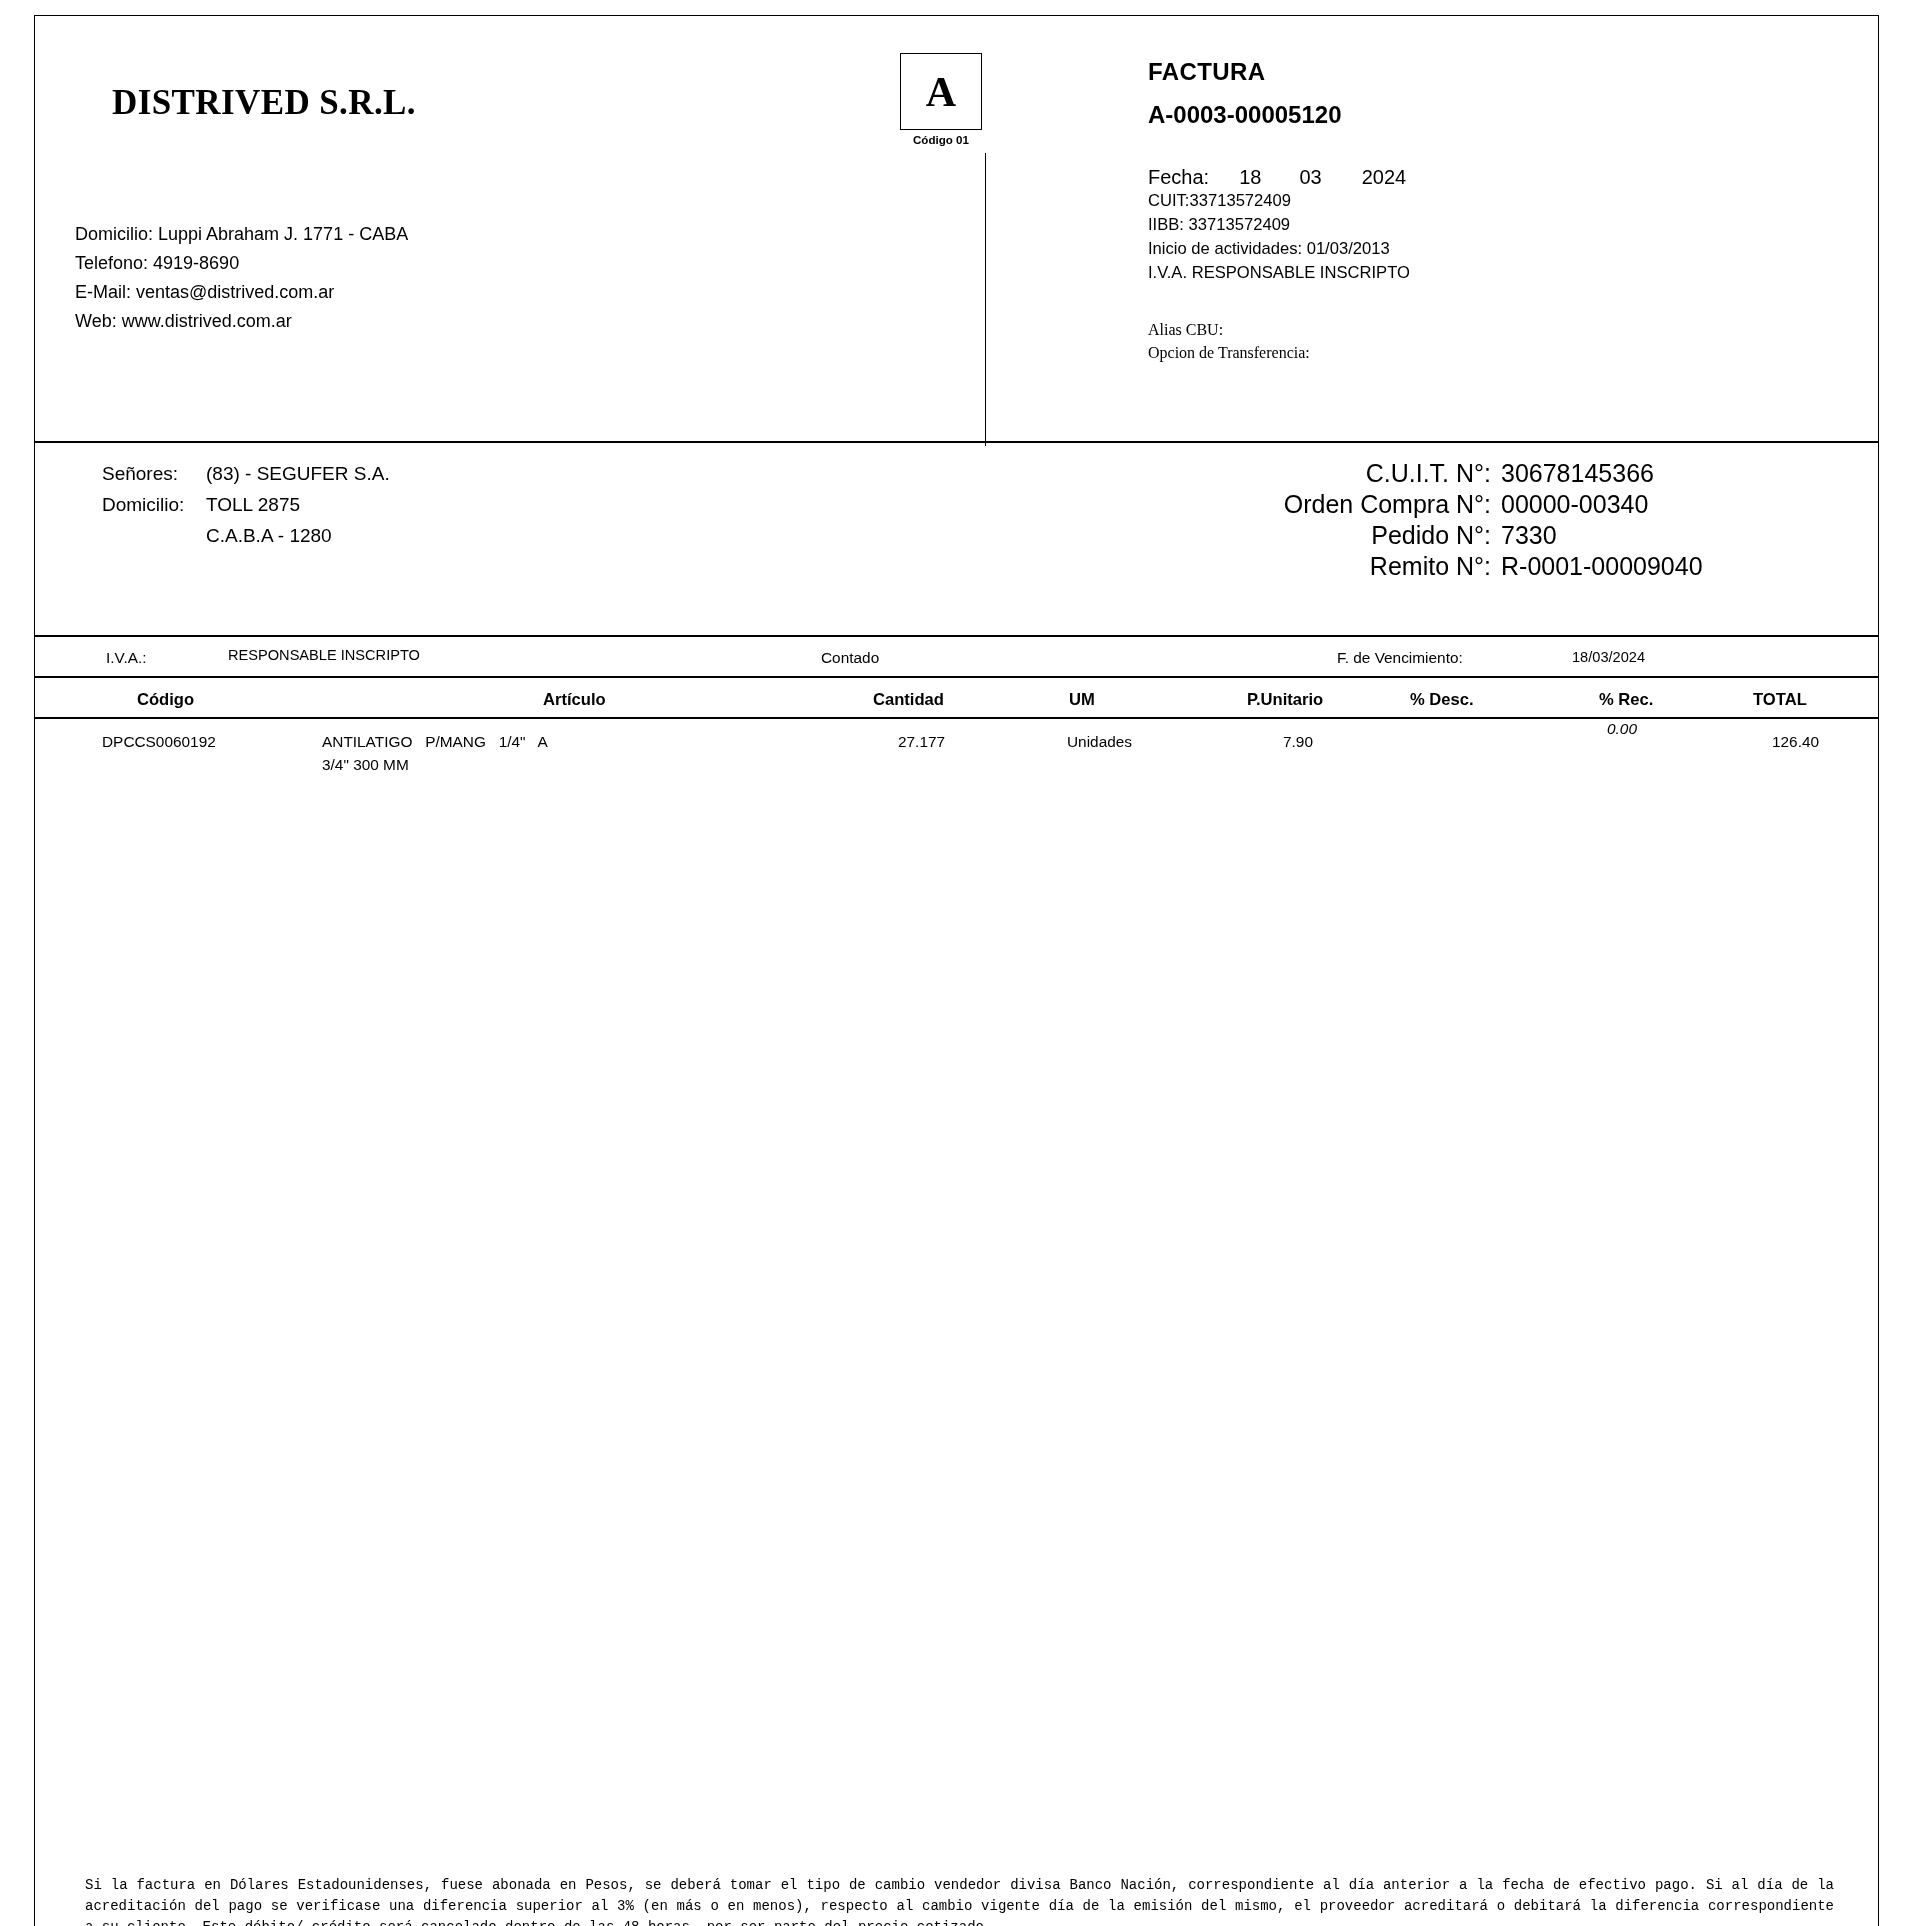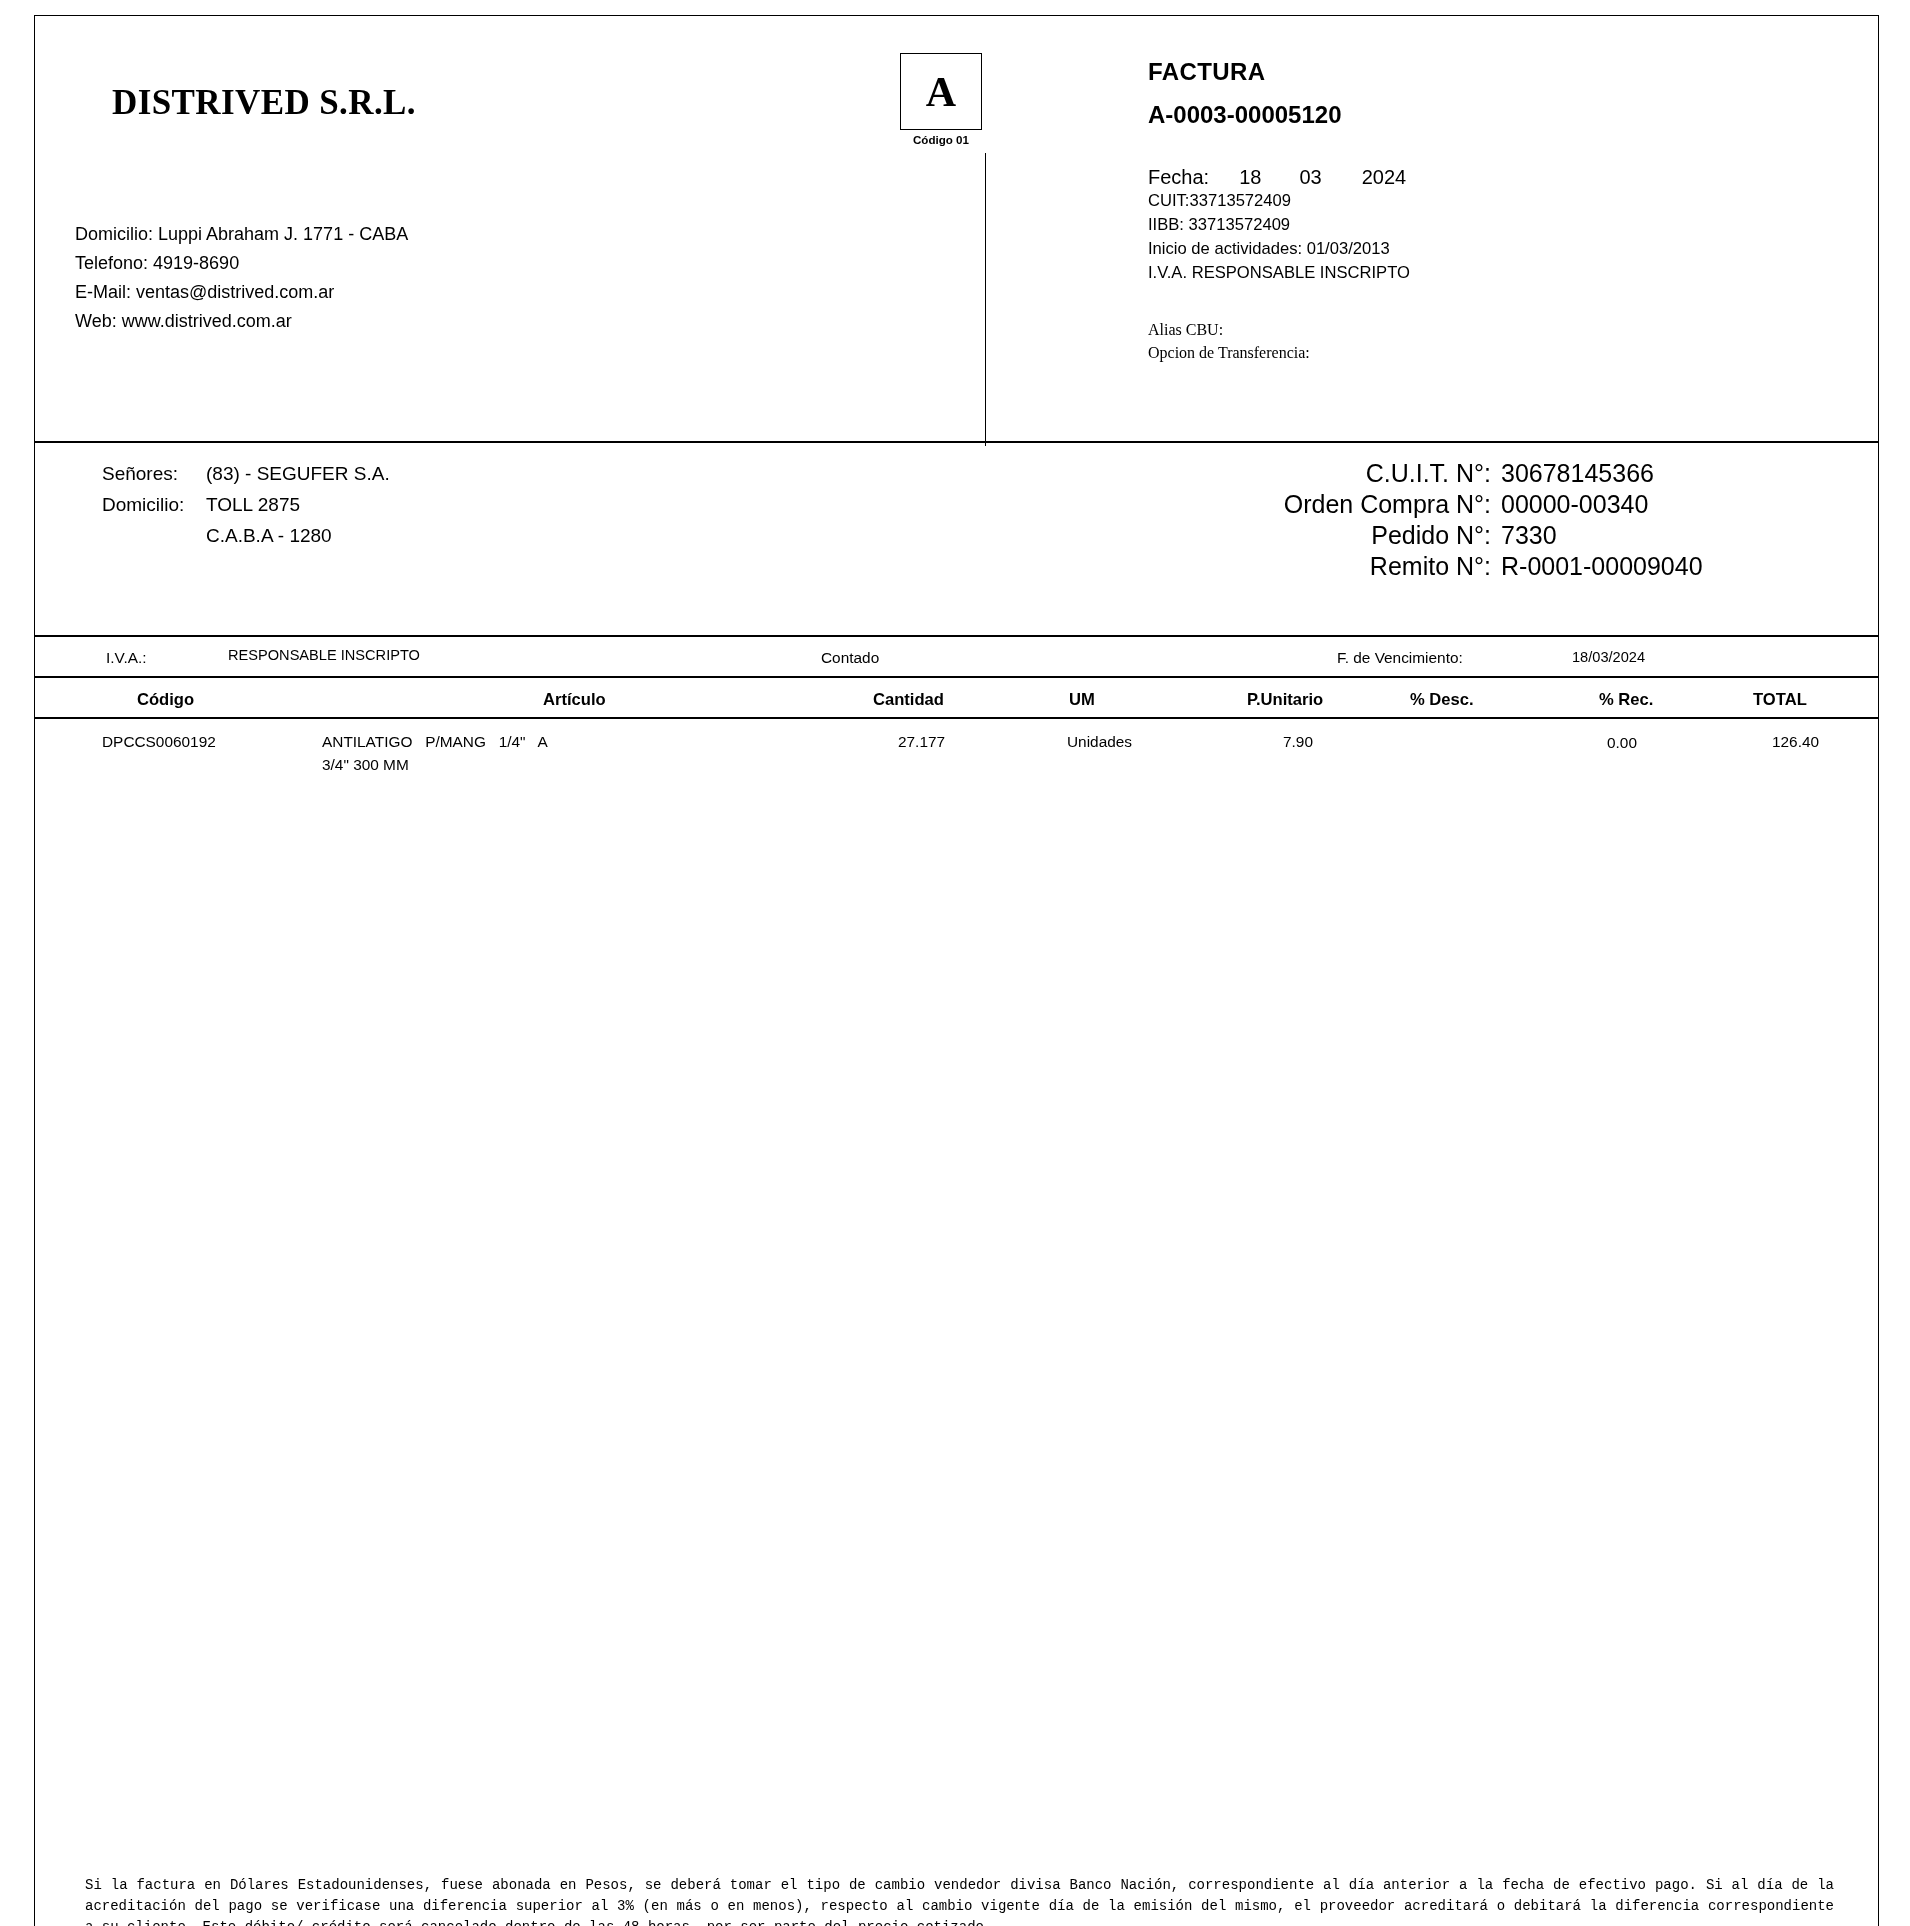--- a/index.html
+++ b/index.html
@@ -219,21 +219,21 @@
     font-size: 15.4px;
   }
   .item-row { position: relative; height: 50px; }
   .item-row span { position: absolute; }
   .i-codigo { left: 67px; top: 14.6px; }
   .i-articulo { left: 287px; top: 14.6px; white-space: pre; }
   .i-articulo2 { left: 287px; top: 38px; }
   .i-cantidad { left: 863px; top: 14.6px; }
   .i-um { left: 1032px; top: 14.6px; }
   .i-punit { left: 1248px; top: 14.6px; }
-  .i-rec { left: 1572px; top: 16px; }
+  .i-rec { left: 1572px; top: 2px; font-style: italic; }
   .i-total { left: 1737px; top: 14.6px; }
 
   
   .legal {
     position: absolute;
     left: 50px;
     top: 1859px;
     width: 1749px;
     font-size: 14px;
     line-height: 21px;

